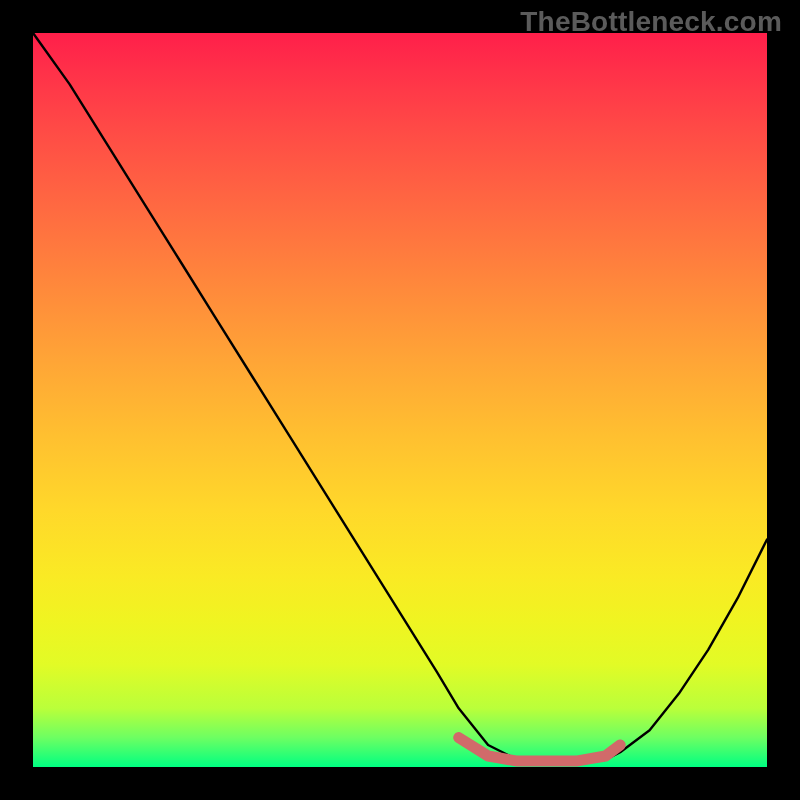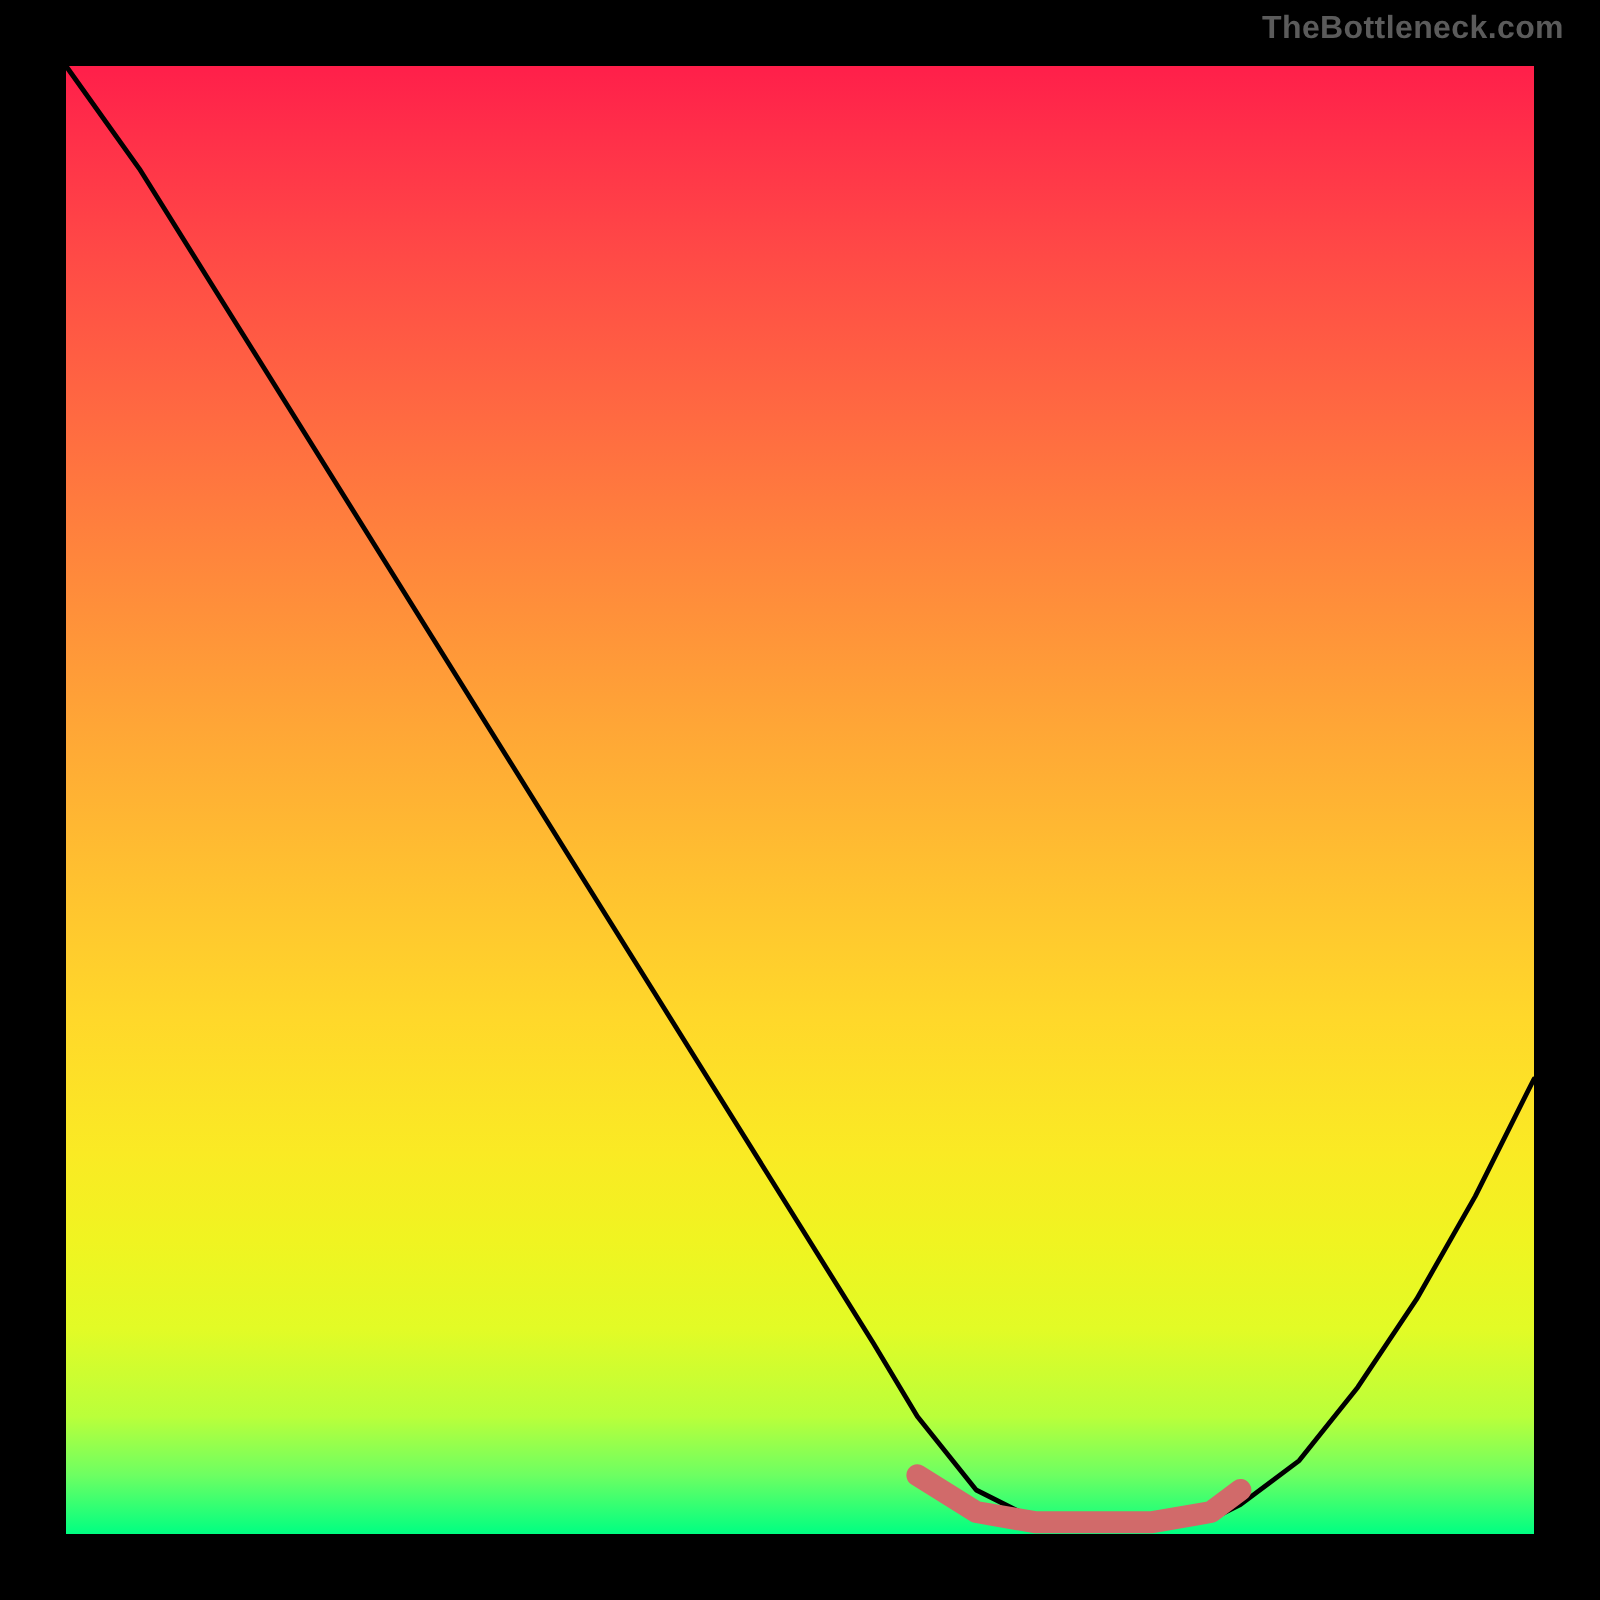--- a/index.html
+++ b/index.html
@@ -8,21 +8,21 @@
     position: relative;
     width: 800px;
     height: 800px;
     background: #000;
   }
   .watermark {
     position: absolute;
     top: 6px;
     right: 18px;
     font-family: Arial, Helvetica, sans-serif;
-    font-size: 16px;
+    font-size: 28px;
     font-weight: 600;
     color: #5b5b5b;
     letter-spacing: 0.2px;
   }
   .plot {
     position: absolute;
     left: 33px;
     top: 33px;
     width: 734px;
     height: 734px;

